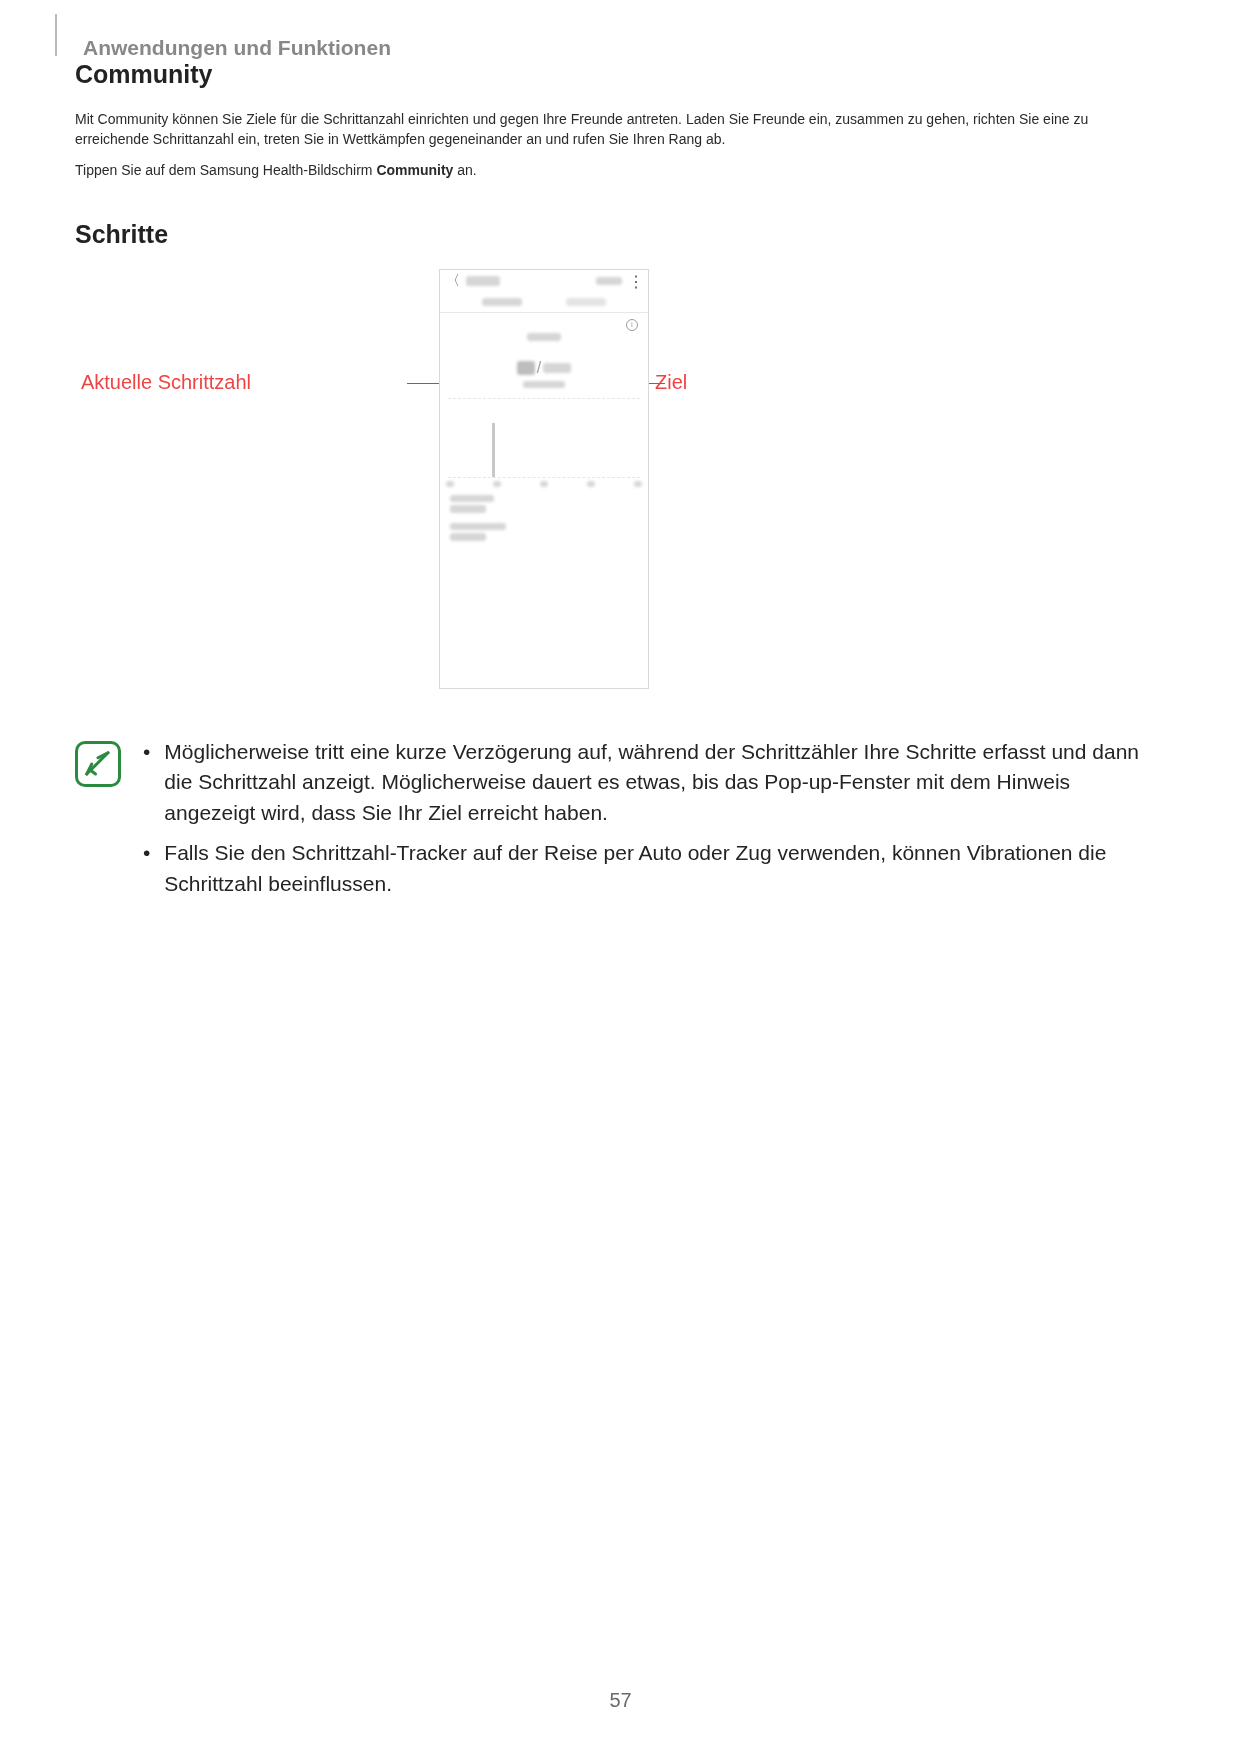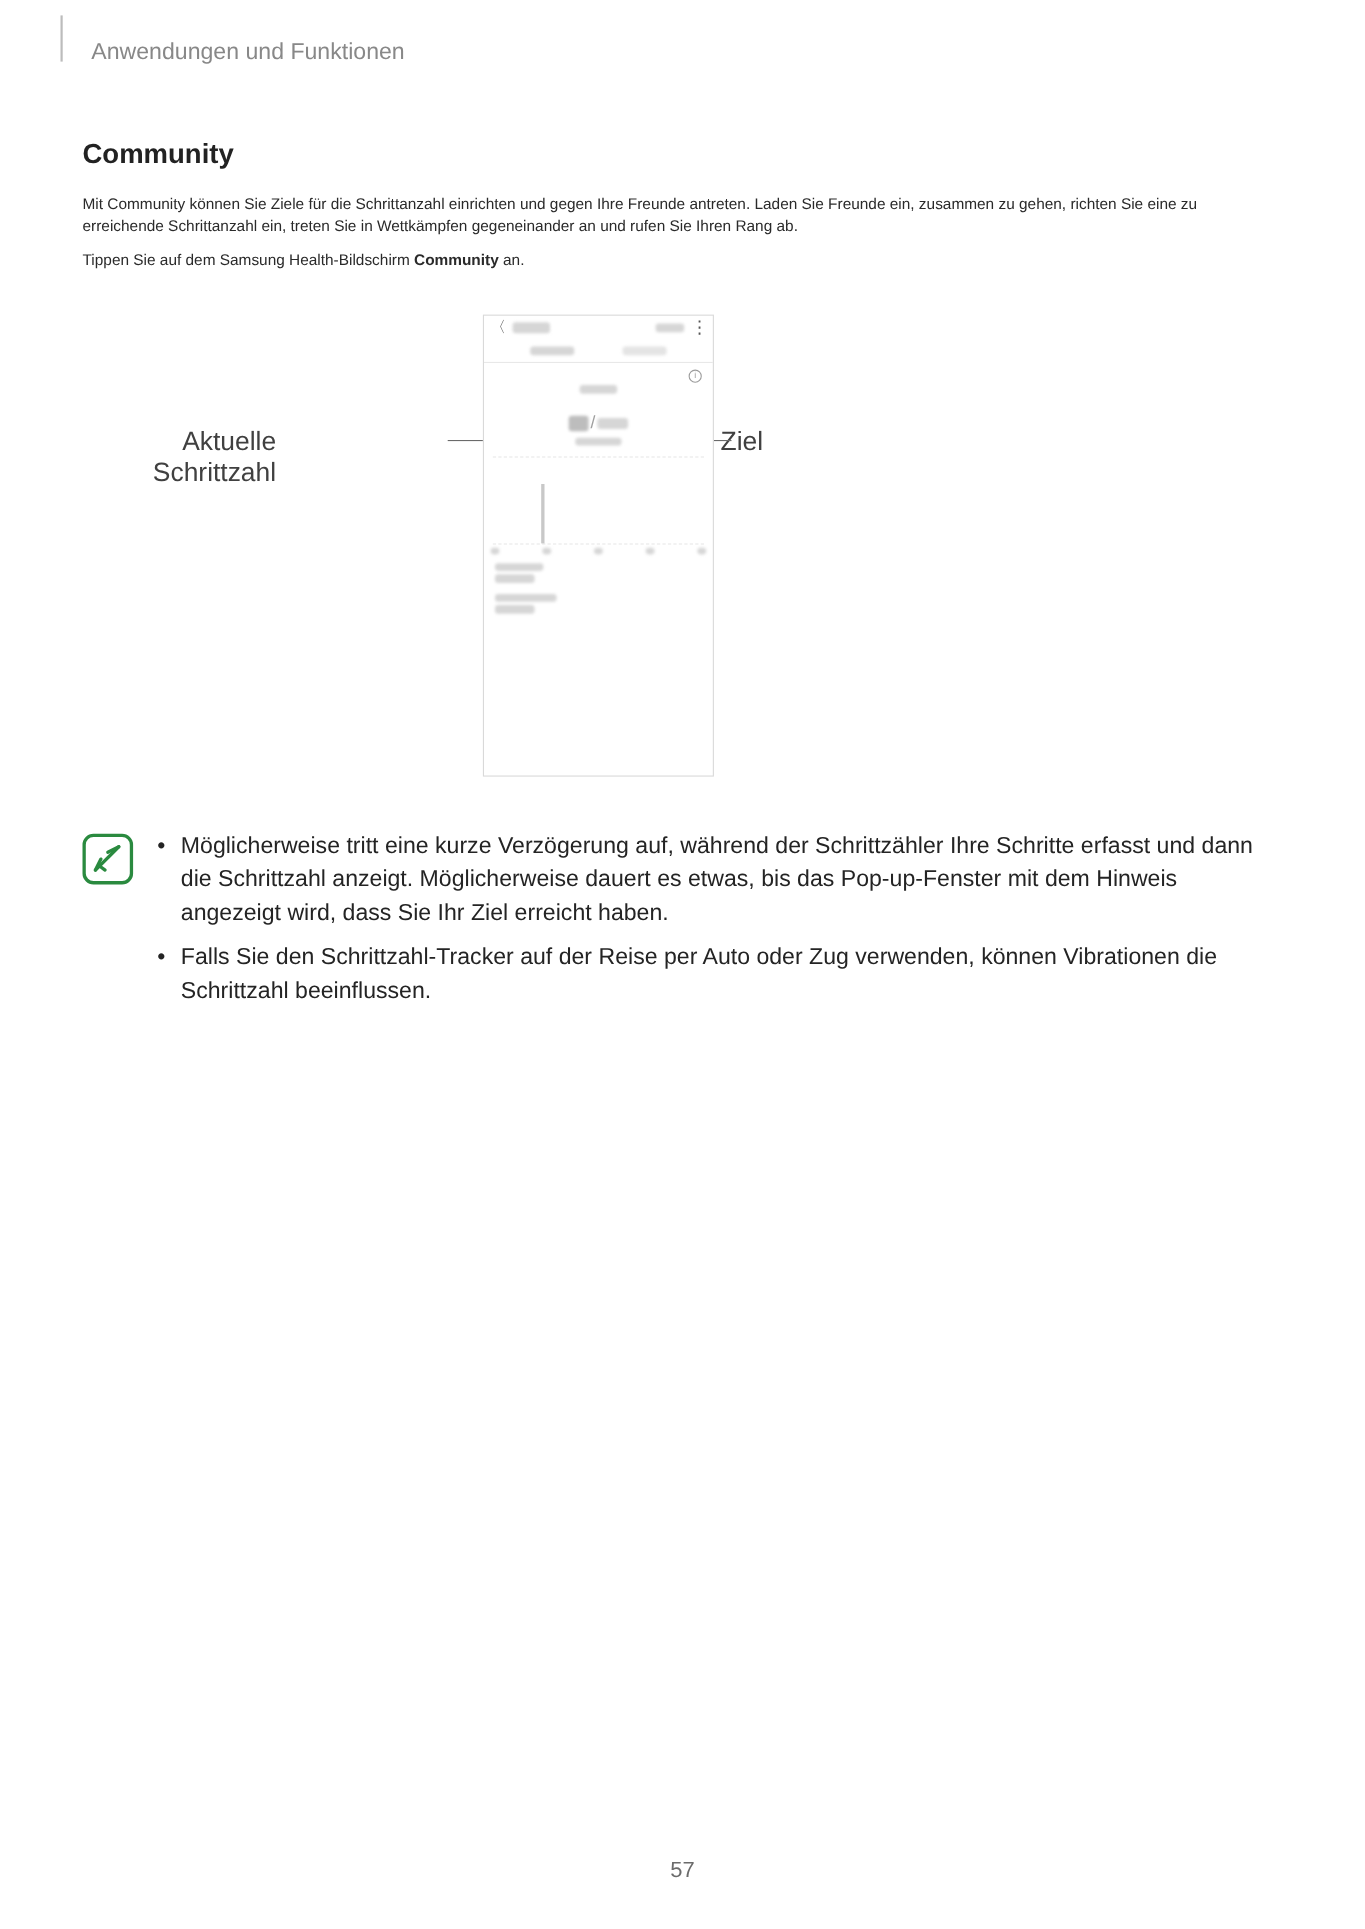--- a/index.html
+++ b/index.html
@@ -20,22 +20,21 @@
       left: 55px;
       top: 14px;
       width: 2px;
       height: 42px;
       background: #bcbcbc;
     }
     .header-text {
       font-size: 21px;
       color: #888;
       margin-left: 8px;
-      margin-bottom: 66px;
-      font-weight: 400;
+      font-weight: 700;
     }
     h2.section {
       font-size: 25px;
       font-weight: 700;
       color: #222;
       margin-bottom: 20px;
     }
     p.body {
       font-size: 14px;
       line-height: 1.45;
@@ -130,22 +129,22 @@
     .axis-ticks {
       display:flex; justify-content:space-between; padding:3px 6px 0;
     }
     .tick{ width:8px; height:6px;}
     .stat-rows { padding: 8px 10px; }
     .stat-rows .r { margin-bottom:10px; }
     .stat-rows .r .blur:first-child{ width:44px; height:7px; margin-bottom:3px;}
     .stat-rows .r .blur:last-child{ width:36px; height:8px;}
     .callout {
       position: absolute;
-      font-size: 24px;
-      color: #404040;
+      font-size: 20px;
+      color: #ef4444;
     }
     .callout.left { right: 915px; top: 102px; text-align: right; }
     .callout.right { left: 580px; top: 102px; }
     .line {
       position: absolute;
       height: 1px;
       background: #6a6a6a;
       top: 114px;
     }
     .line.left { left: 332px; width: 116px; }
@@ -192,20 +191,21 @@
   <div class="header-text">Anwendungen und Funktionen</div>
 
   <h2 class="section">Community</h2>
   <p class="body">Mit Community können Sie Ziele für die Schrittanzahl einrichten und gegen Ihre Freunde antreten. Laden Sie Freunde ein, zusammen zu gehen, richten Sie eine zu erreichende Schrittanzahl ein, treten Sie in Wettkämpfen gegeneinander an und rufen Sie Ihren Rang ab.</p>
   <p class="body last">
     <span>Tippen Sie auf dem Samsung Health-Bildschirm </span><span class="inline-bold">Community</span><span> an.</span>
   </p>
 
   <div class="gap-section"></div>
 
+  <h2 class="section">Schritte</h2>
 
   <div class="figure-wrap">
     <div class="callout left">Aktuelle Schrittzahl</div>
     <div class="line left"></div>
     <div class="callout right">Ziel</div>
     <div class="line right"></div>
 
     <div class="phone">
       <div class="phone-top">
         <div style="display:flex;align-items:center;gap:6px">

